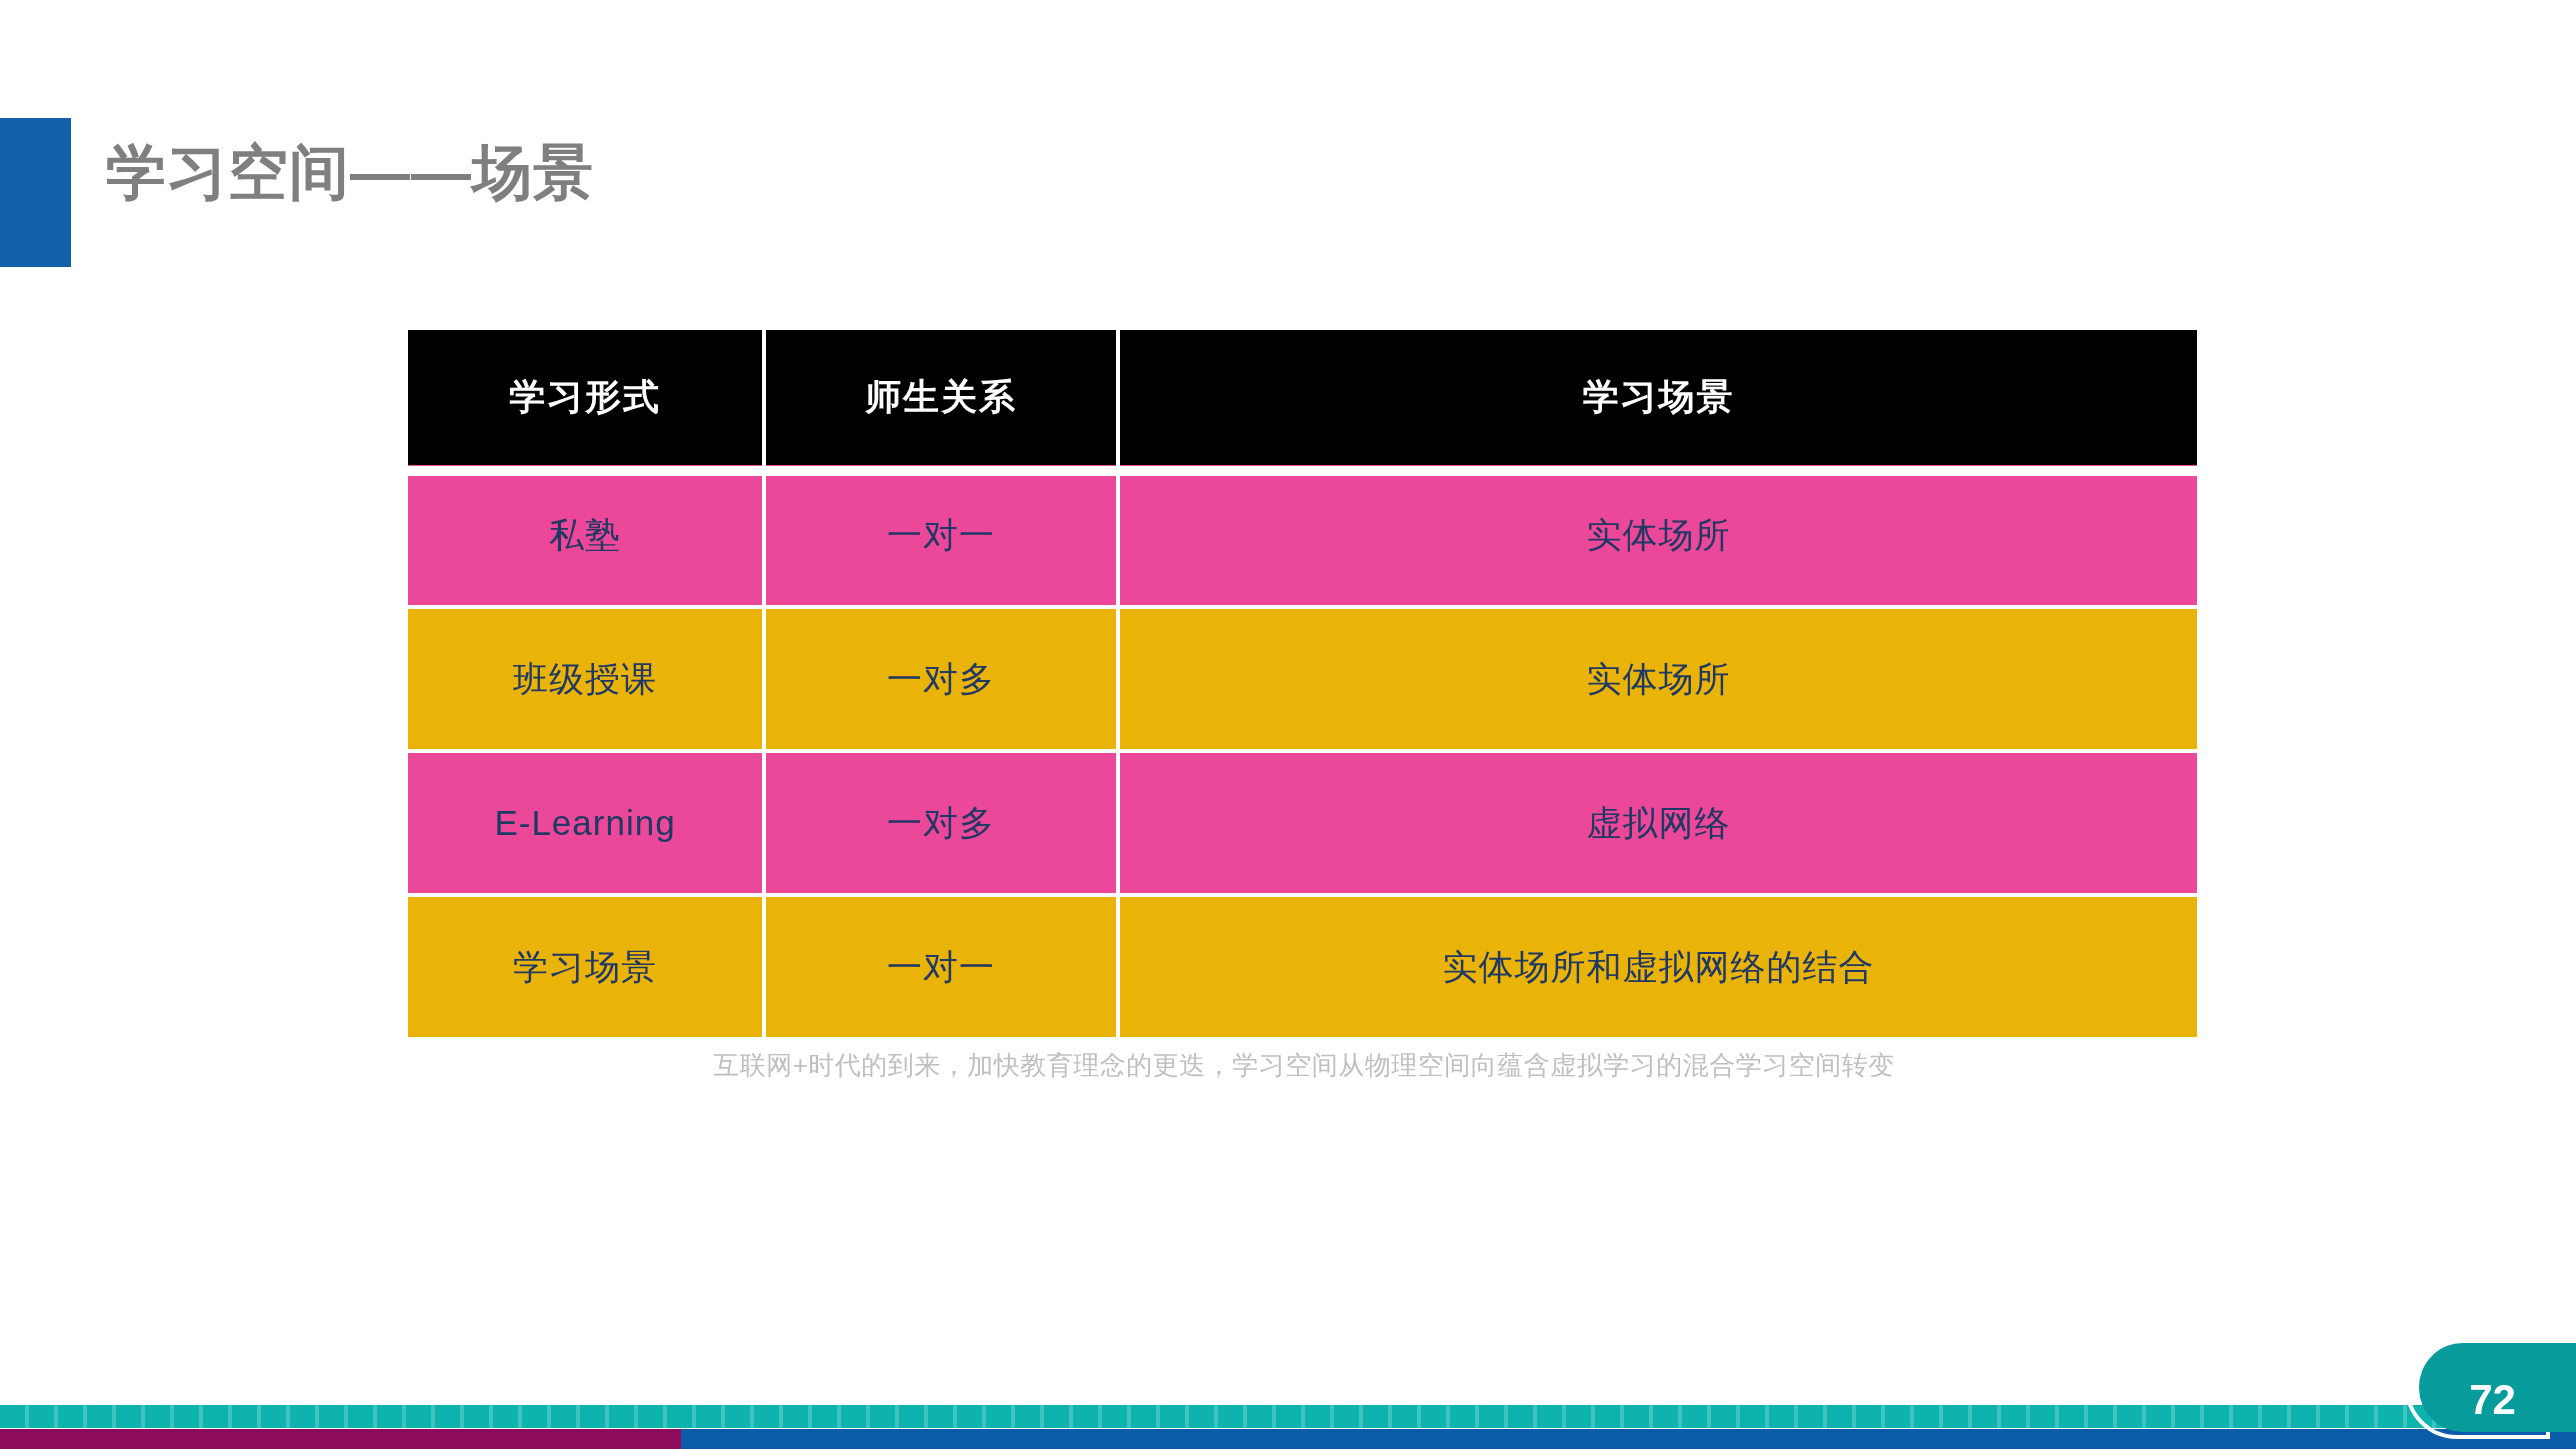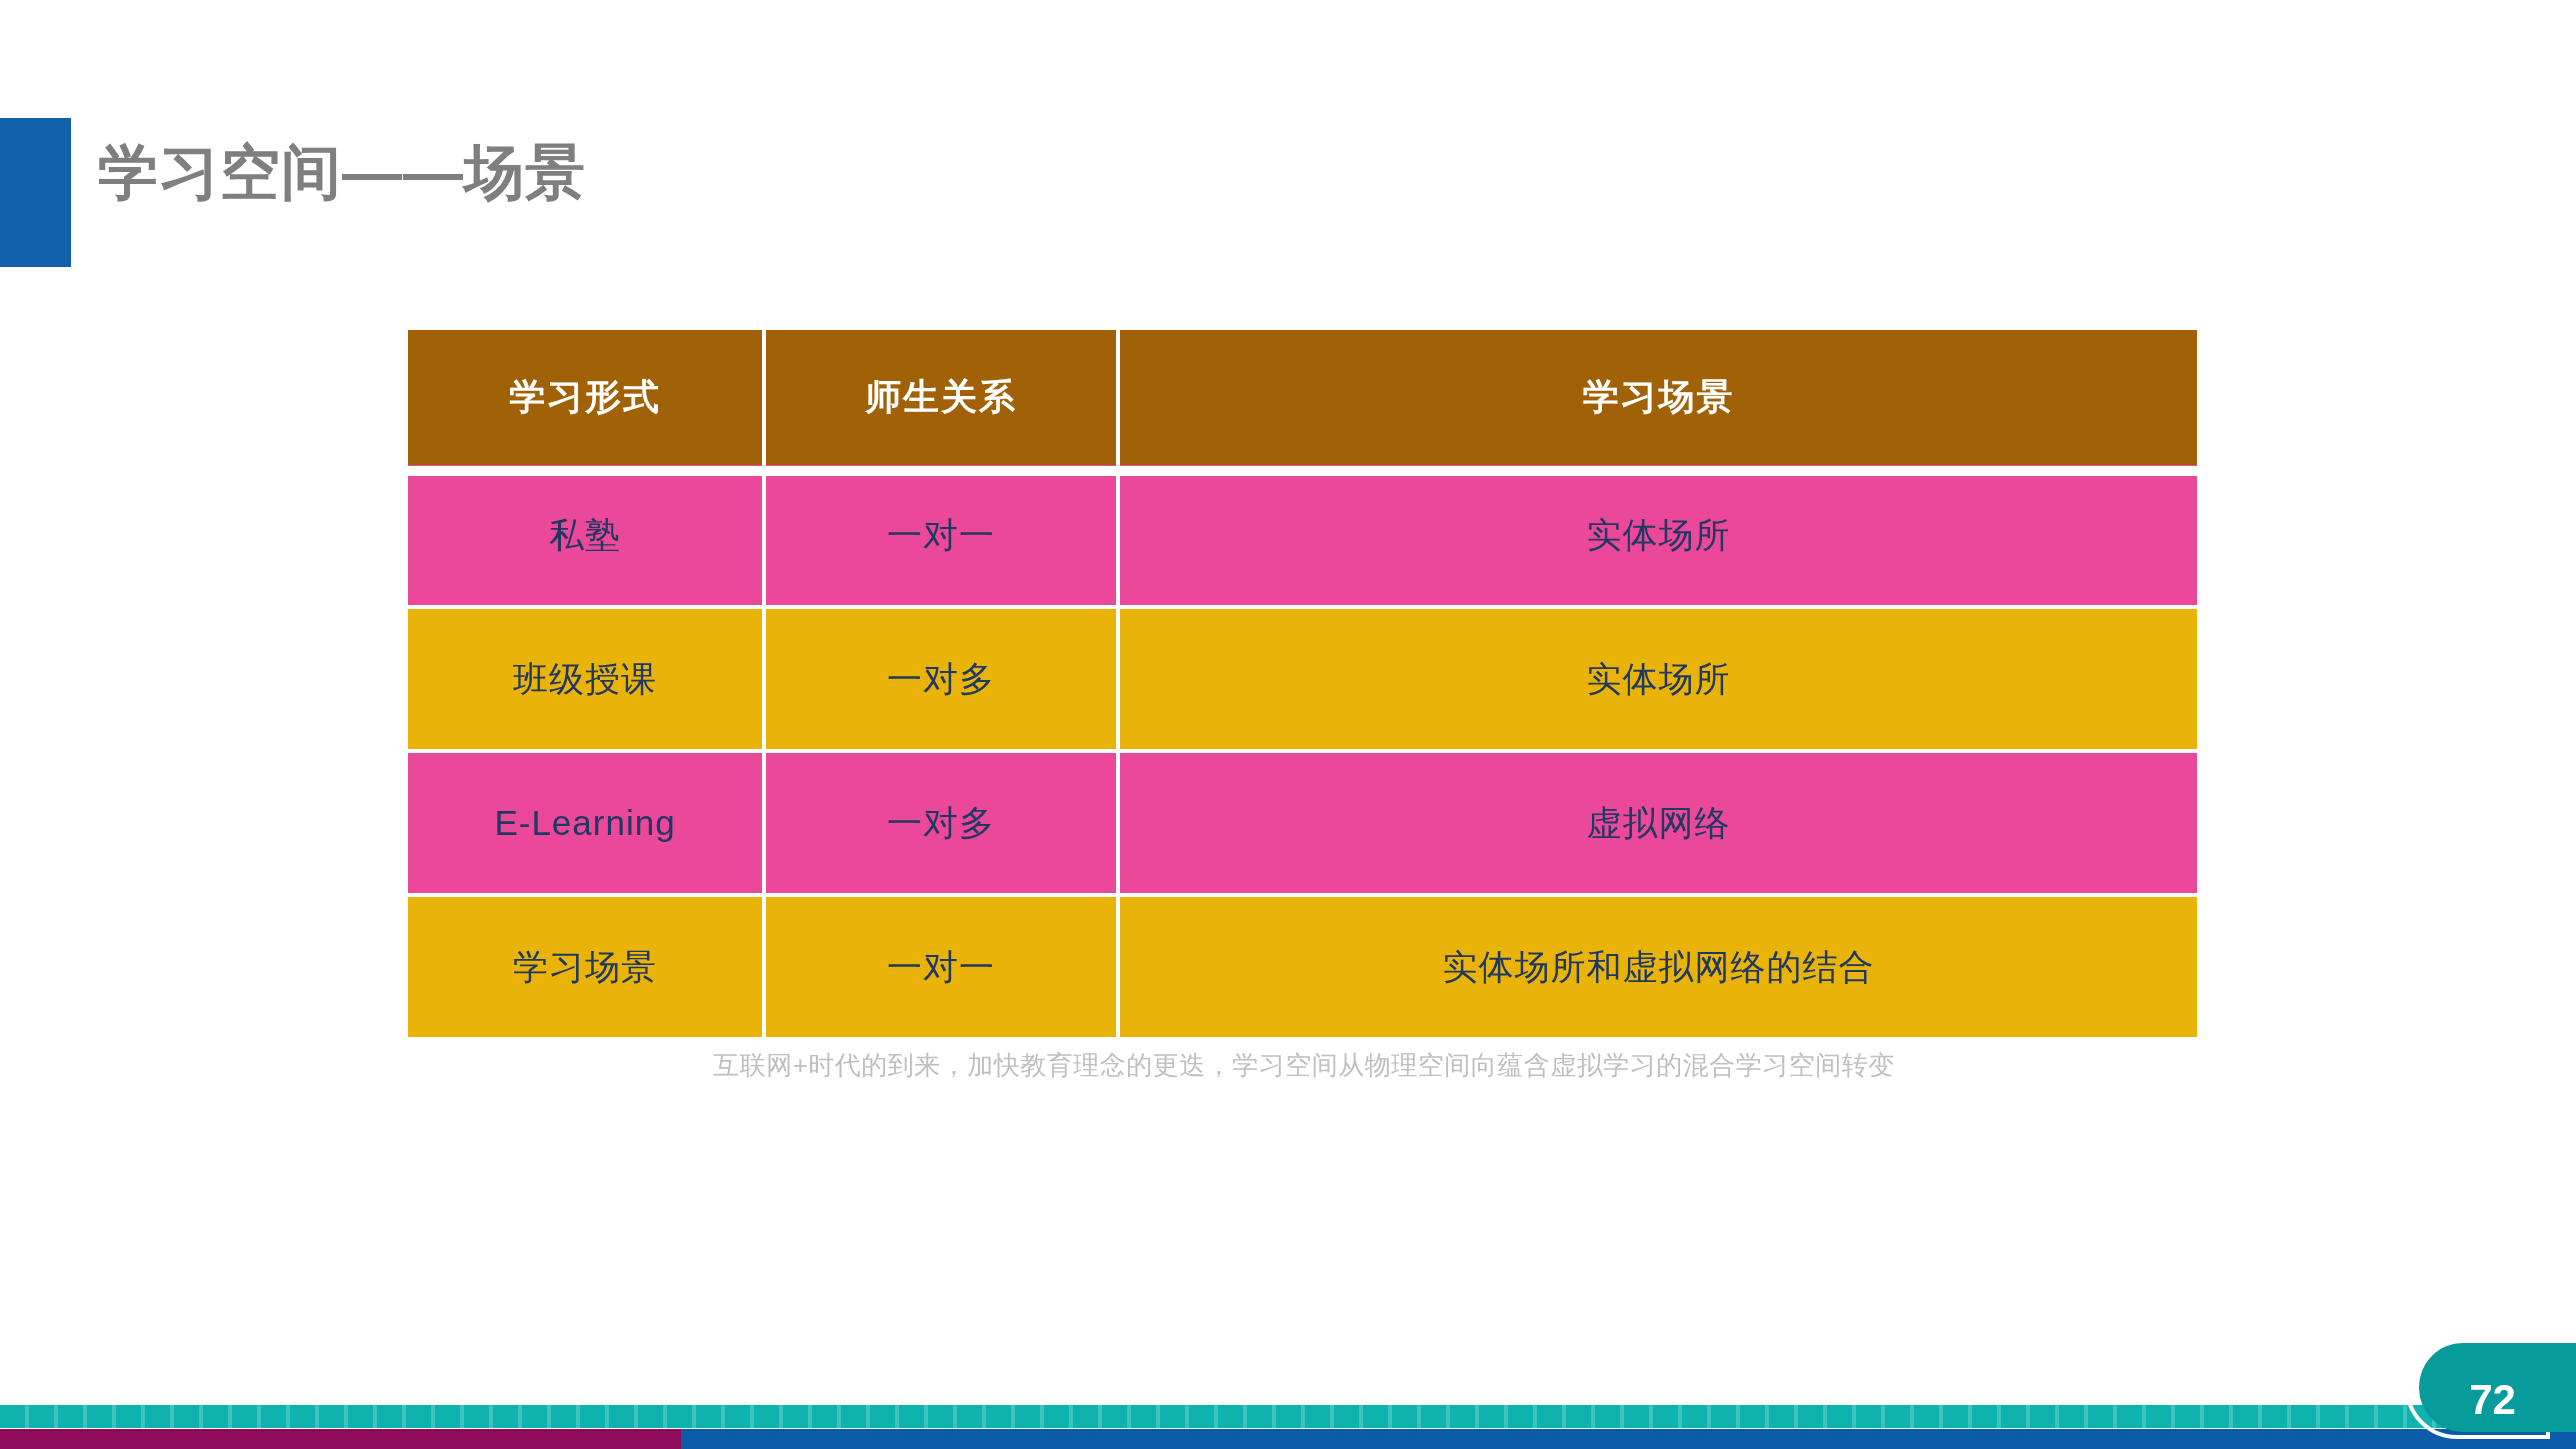--- a/index.html
+++ b/index.html
@@ -19,21 +19,21 @@
   #title-accent-bar {
     position: absolute;
     left: 0;
     top: 118px;
     width: 71px;
     height: 149px;
     background: #1061A9;
   }
   #slide-title {
     position: absolute;
-    left: 98px;
+    left: 106px;
     top: 140px;
     font-size: 60px;
     font-weight: bold;
     color: #7F7F7F;
     letter-spacing: 1px;
     white-space: nowrap;
     line-height: 1.1;
   }
 
   
@@ -44,21 +44,21 @@
     width: 1790px;
     border-collapse: separate;
     border-spacing: 0;
     table-layout: fixed;
   }
   #content-table col.c1 { width: 358px; }
   #content-table col.c2 { width: 354px; }
   #content-table col.c3 { width: 1077px; }
 
   #content-table thead th {
-    background: #a16207;
+    background: #000000;
     color: #FFFFFF;
     font-size: 36px;
     font-weight: bold;
     height: 135px;
     text-align: center;
     vertical-align: middle;
     border-right: 4.8px solid #FFFFFF;
     letter-spacing: 1.9px;
     padding: 0;
   }

